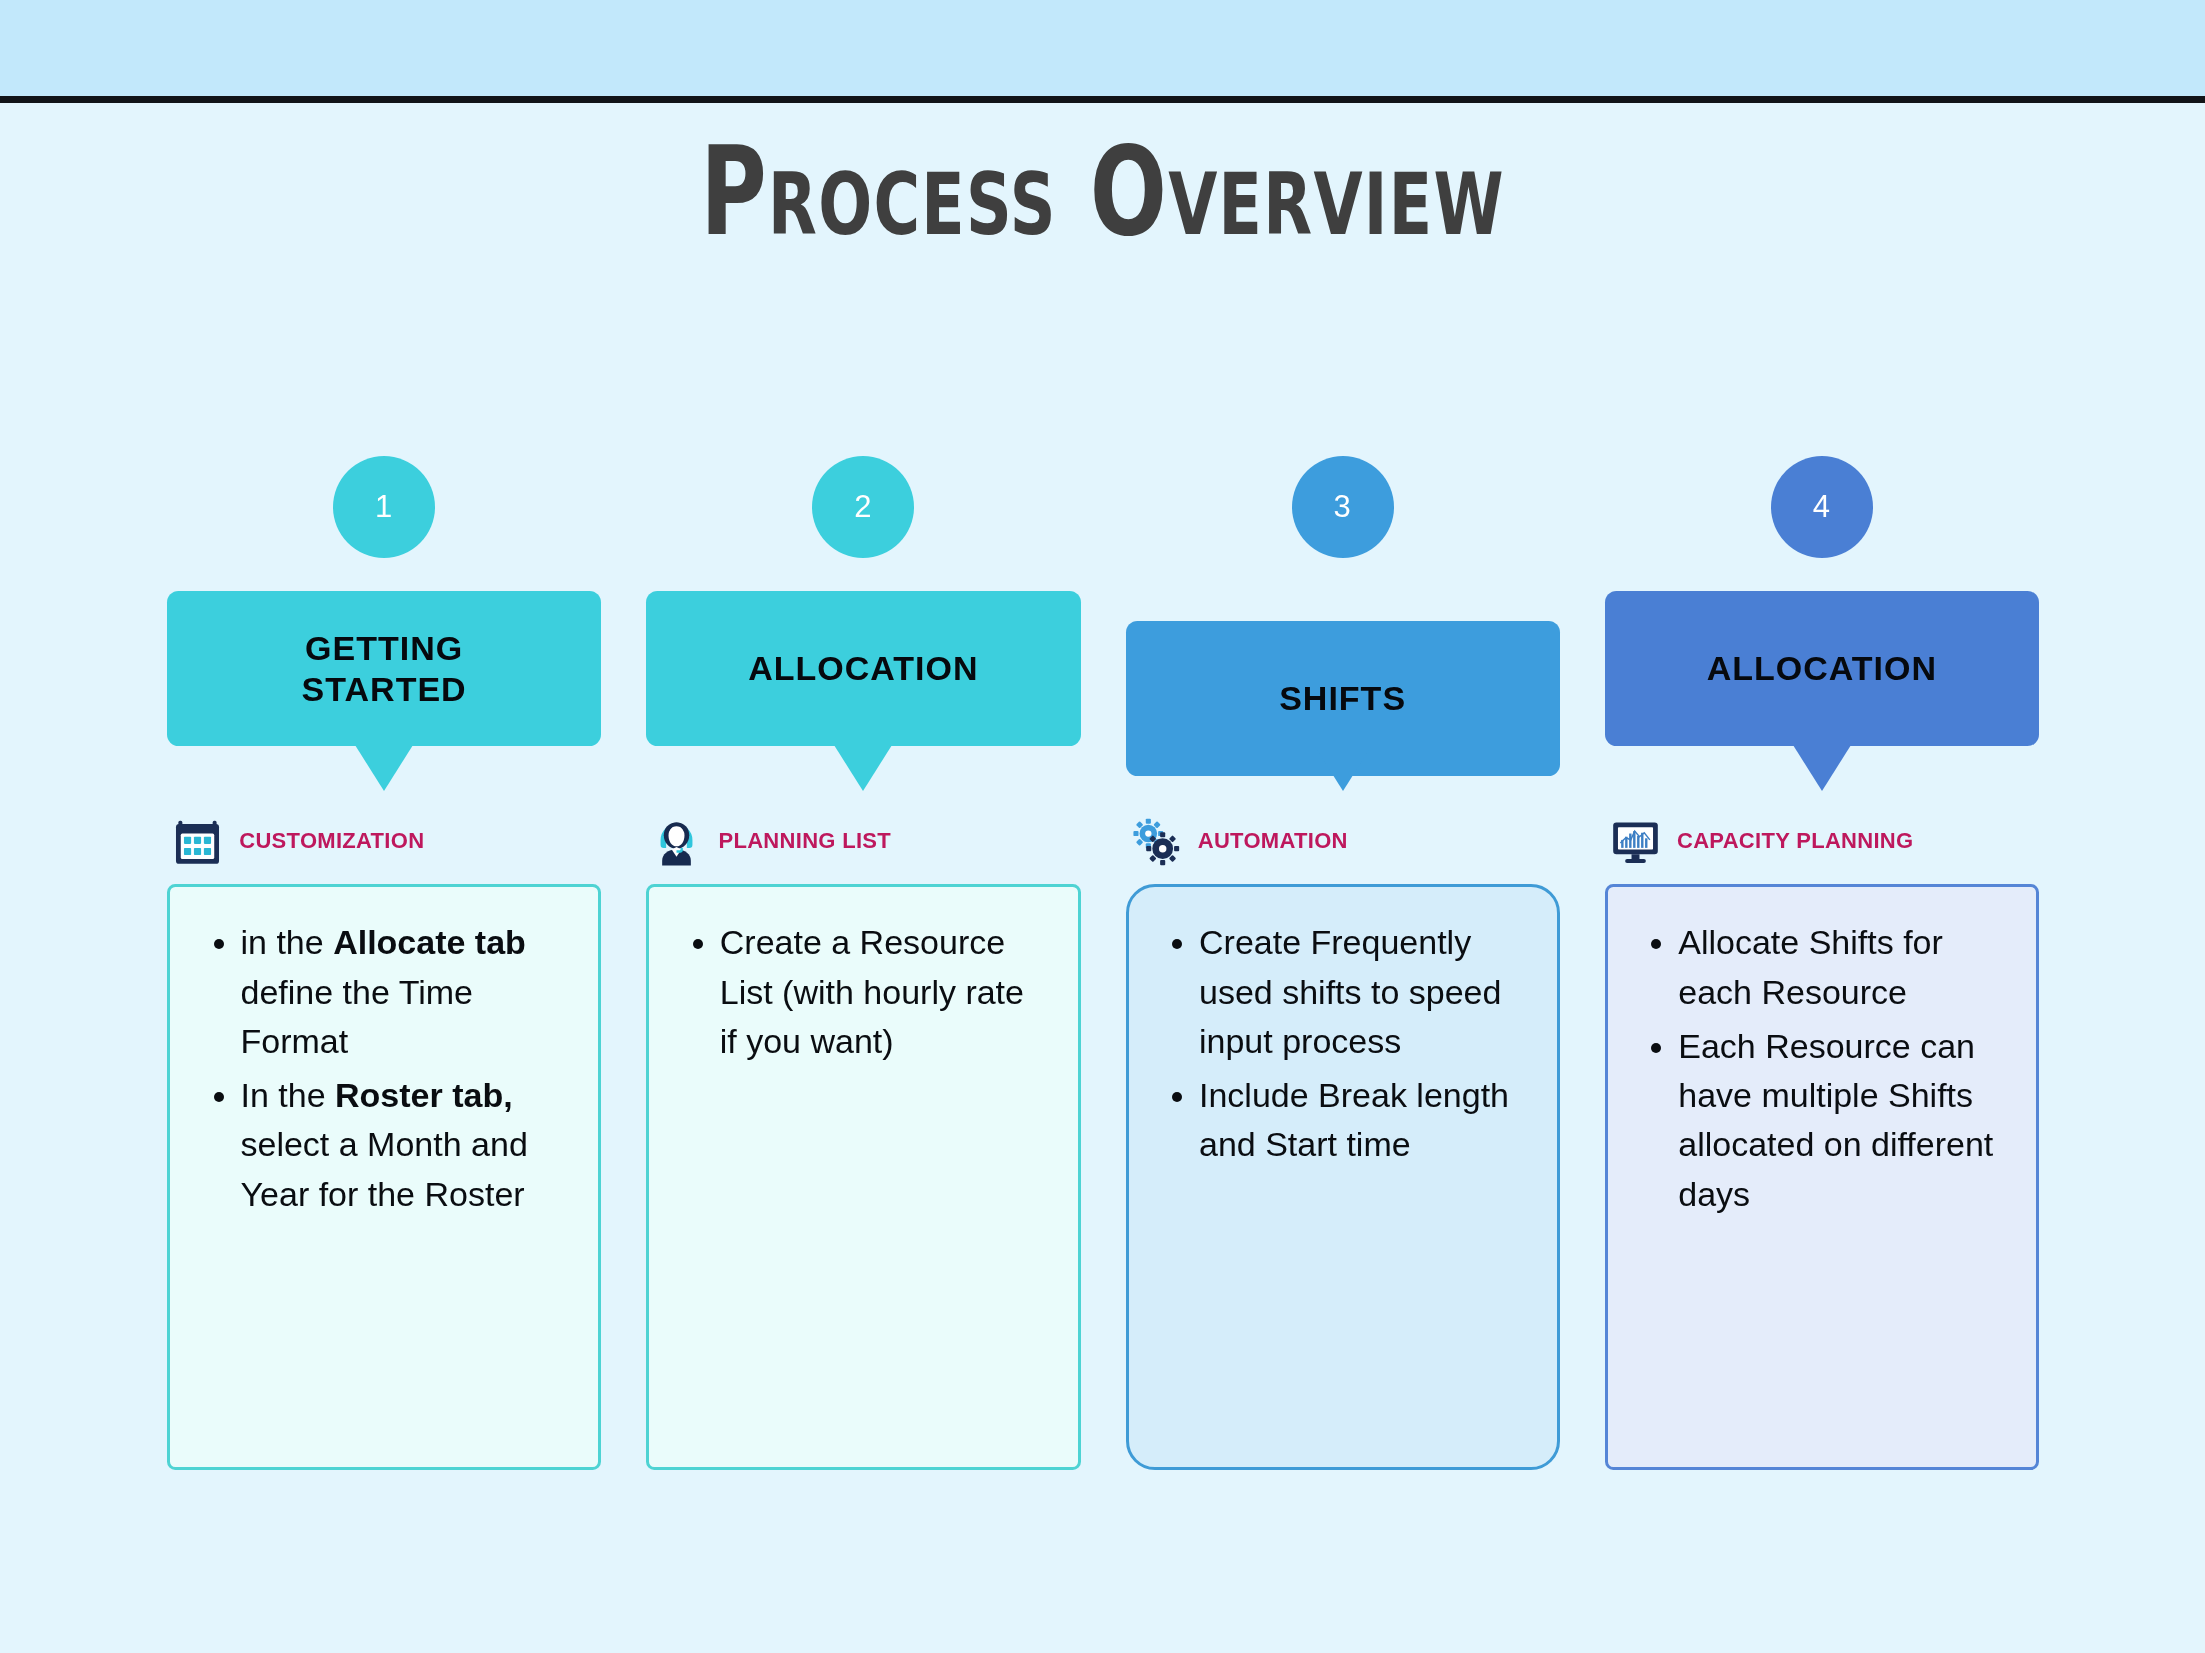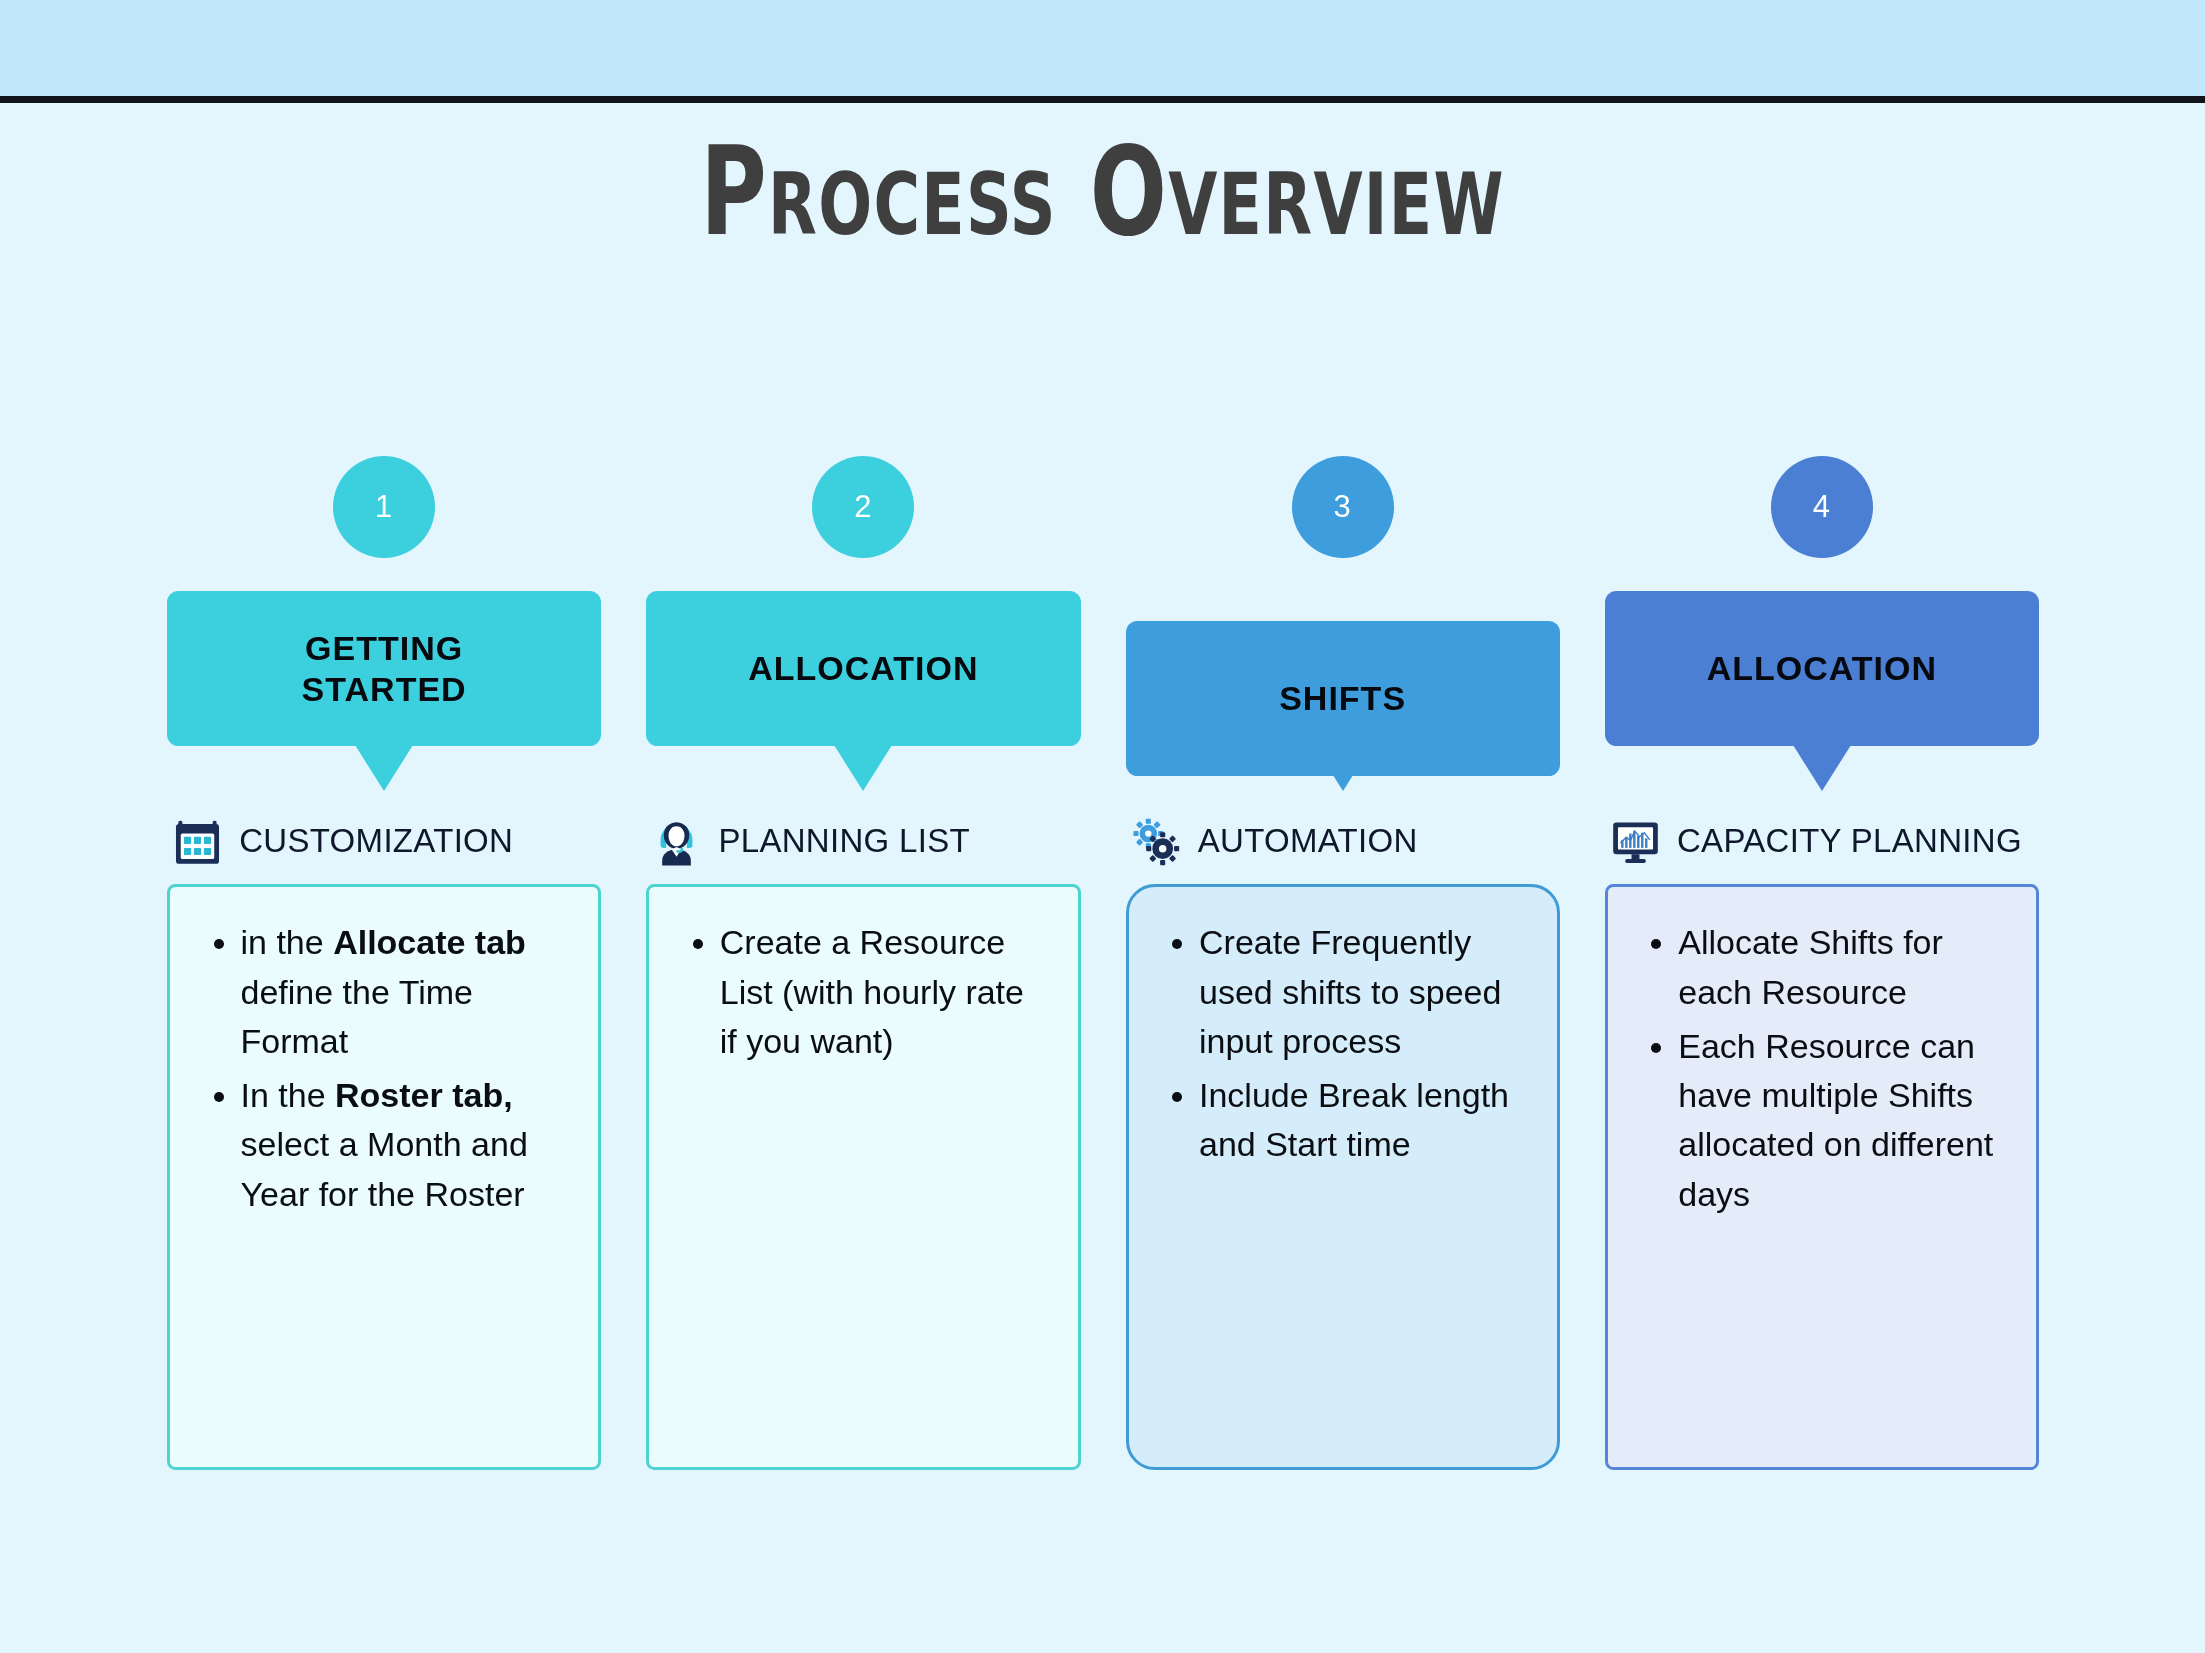--- a/index.html
+++ b/index.html
@@ -135,23 +135,23 @@
   }
   .icon-box {
     width: 51px;
     height: 51px;
     flex: 0 0 auto;
     display: flex;
     align-items: center;
     justify-content: center;
   }
   .icon-caption {
-    font-size: 33px;
-    font-weight: 400;
-    color: #0f172a;
+    font-size: 22px;
+    font-weight: 700;
+    color: #be185d;
     letter-spacing: 0.3px;
     white-space: nowrap;
   }
 
   
   .content-box {
     flex: 1 1 auto;
     border-radius: 8.2px;
     border-style: solid;
     border-width: 3.3px;

